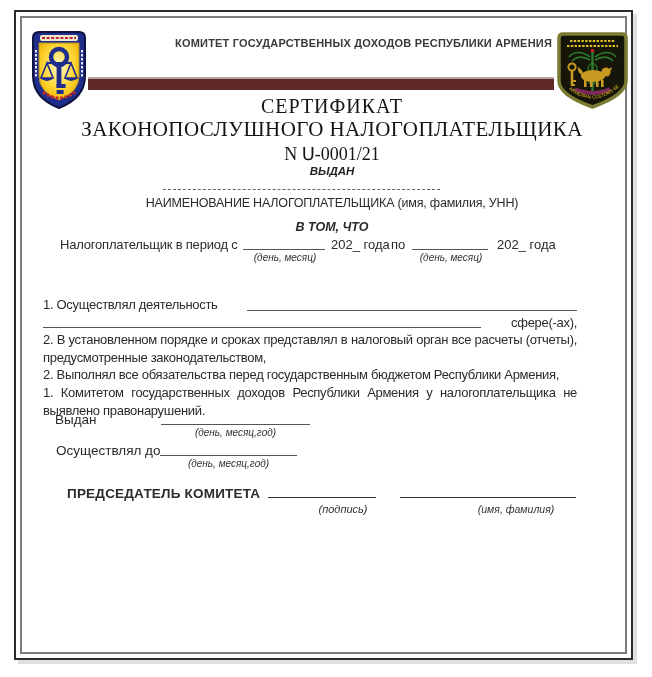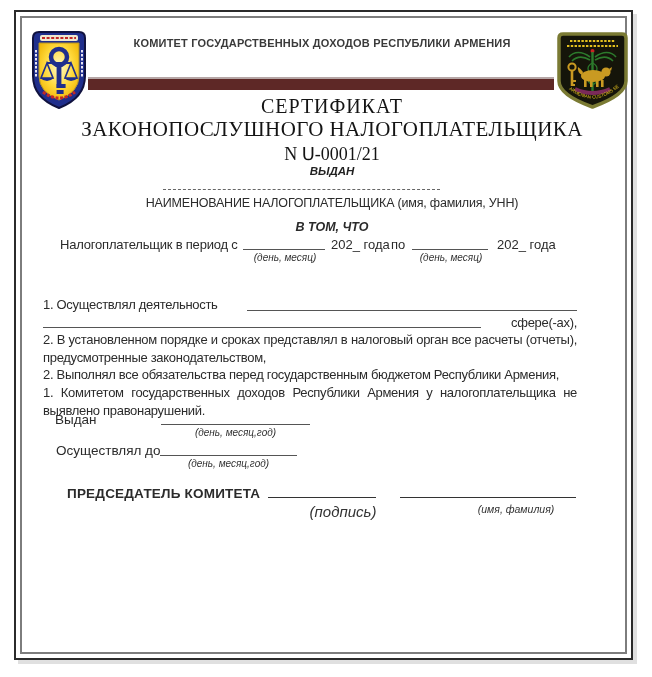--- a/index.html
+++ b/index.html
@@ -3,21 +3,21 @@
 <meta charset="utf-8">
 <style>
   html,body{margin:0;padding:0;background:#fff;}
   .page{position:relative;width:652px;height:677px;background:#fff;overflow:hidden;
         font-family:"Liberation Sans",sans-serif;color:#2b2b2b;}
   .frame-outer{position:absolute;left:14px;top:10px;width:615px;height:646px;
         border:2px solid #2b2b2b;box-shadow:4px 4px 0 rgba(0,0,0,0.12);}
   .frame-inner{position:absolute;left:4px;top:4px;right:4px;bottom:4px;border:2px solid #7d7d7d;}
   .abs{position:absolute;}
   .center{left:6px;width:652px;text-align:center;}
-  .hdr-title{top:37px;left:92px;width:460px;text-align:center;font-size:11px;
+  .hdr-title{top:37px;left:92px;width:460px;text-align:right;font-size:11px;
         letter-spacing:0.2px;color:#3a3a3a;font-weight:600;}
   .maroon-bar{left:88px;top:77px;width:466px;height:11px;background:#5e2826;
         border-top:2px solid #b6a6a6;}
   .t1{top:95px;font-family:"Liberation Serif",serif;font-size:20px;letter-spacing:1px;color:#141414;}
   .t2{top:117px;font-family:"Liberation Serif",serif;font-size:21px;letter-spacing:0.4px;color:#141414;}
   .t3{top:143px;font-family:"Liberation Serif",serif;font-size:18px;color:#141414;}
   .issued{top:165px;font-style:italic;font-weight:600;font-size:11.5px;color:#222;}
   .dash-line{left:163px;top:189px;width:277px;border-top:1px dashed #666;height:0;}
   .name-caption{top:196px;font-size:12.5px;letter-spacing:-0.2px;color:#2b2b2b;}
   .in-that{top:220px;font-style:italic;font-weight:600;font-size:12.5px;}
@@ -40,21 +40,21 @@
   .row .sfx{white-space:nowrap;margin-left:6px;}
   .v-label1{left:55px;top:412px;font-size:13.5px;}
   .v-blank1{left:161px;top:410px;width:149px;height:14px;}
   .v-hint1{left:161px;top:427px;width:149px;}
   .v-label2{left:56px;top:443px;font-size:13.5px;}
   .v-blank2{left:160px;top:441px;width:137px;height:14px;}
   .v-hint2{left:160px;top:458px;width:137px;}
   .chair{left:67px;top:486px;font-size:13.5px;font-weight:700;letter-spacing:0.2px;}
   .sig-line1{left:268px;top:486px;width:108px;height:11px;border-bottom:1.5px solid #333;}
   .sig-line2{left:400px;top:486px;width:176px;height:11px;border-bottom:1.5px solid #333;}
-  .sig-hint1{left:285px;top:503px;width:116px;font-size:15px;}
+  .sig-hint1{left:285px;top:503px;width:116px;font-size:11px;}
   .sig-hint2{left:452px;top:503px;width:128px;font-size:10.5px;}
   .emblem-left{left:27px;top:30px;}
   .emblem-right{left:556px;top:31px;}
 </style>
 </head>
 <body>
 
 <div class="page">
   <div class="frame-outer">
     <div class="frame-inner"></div>

